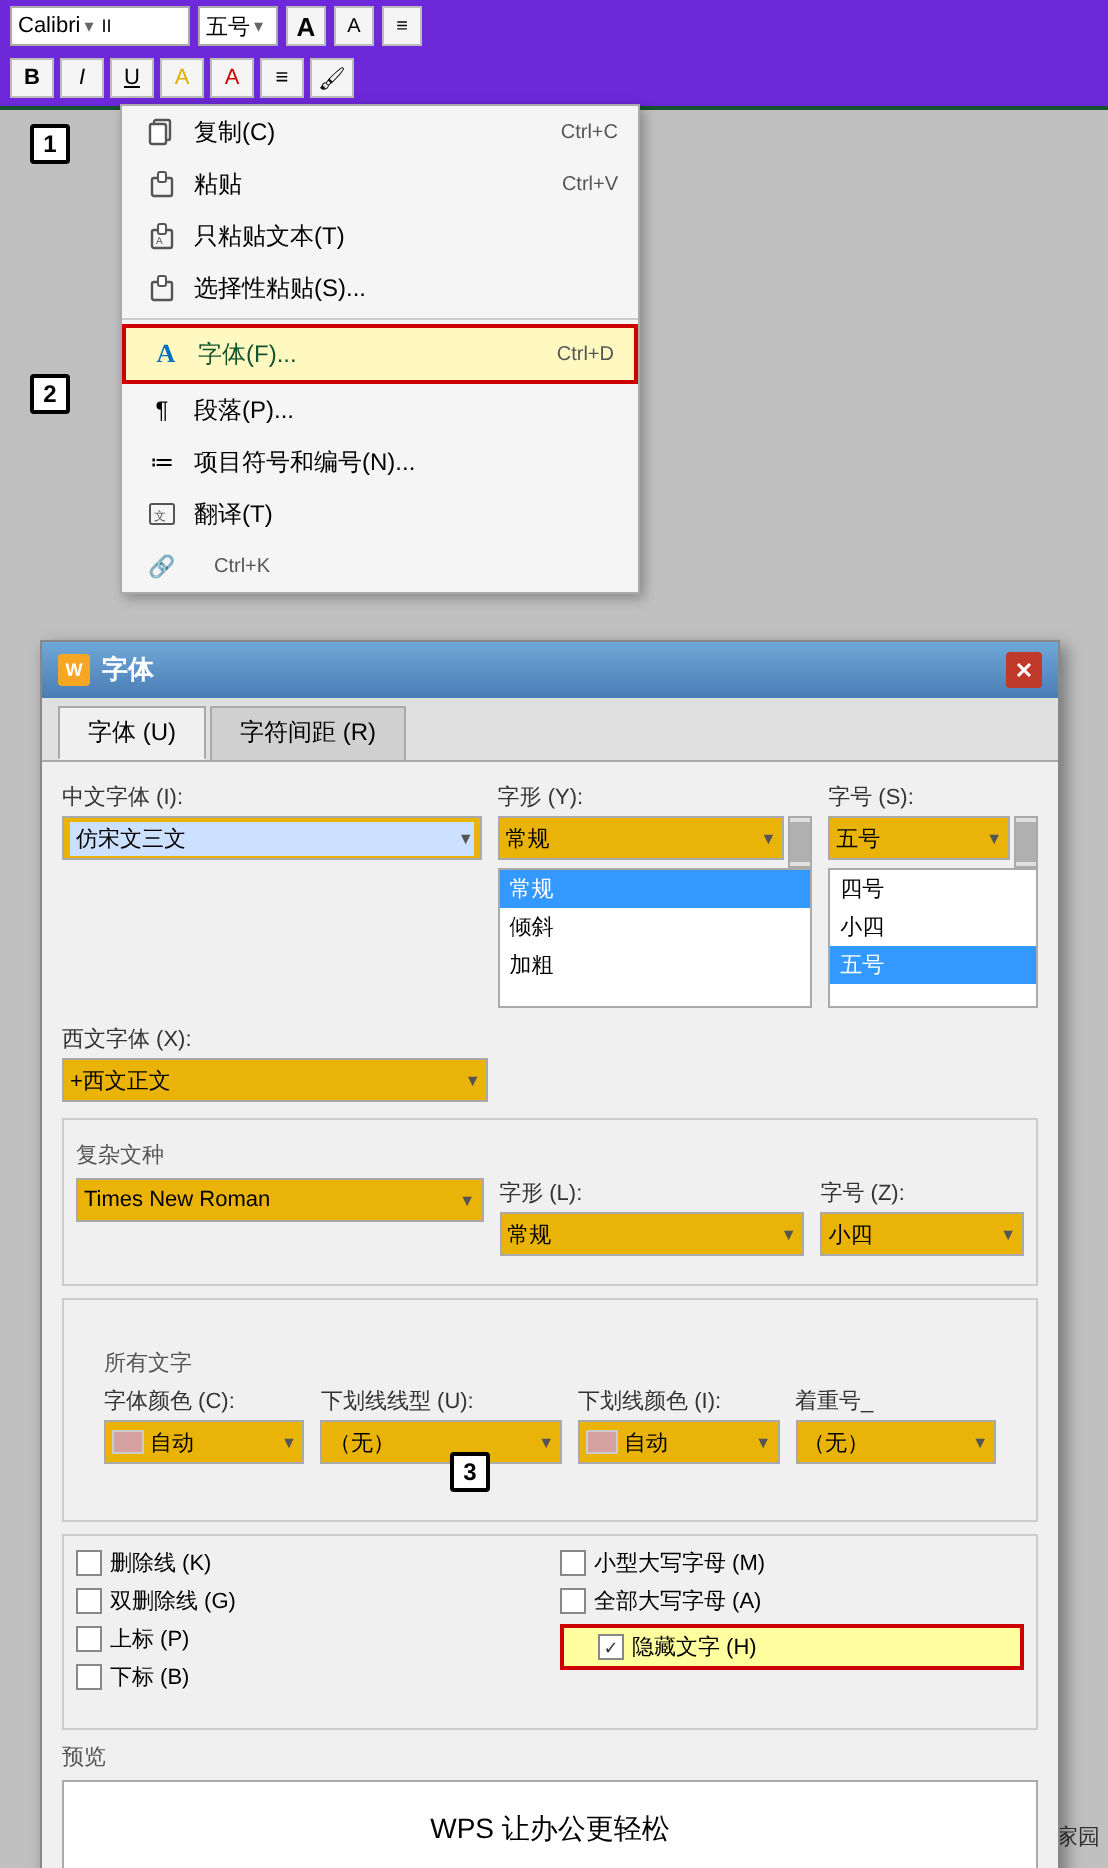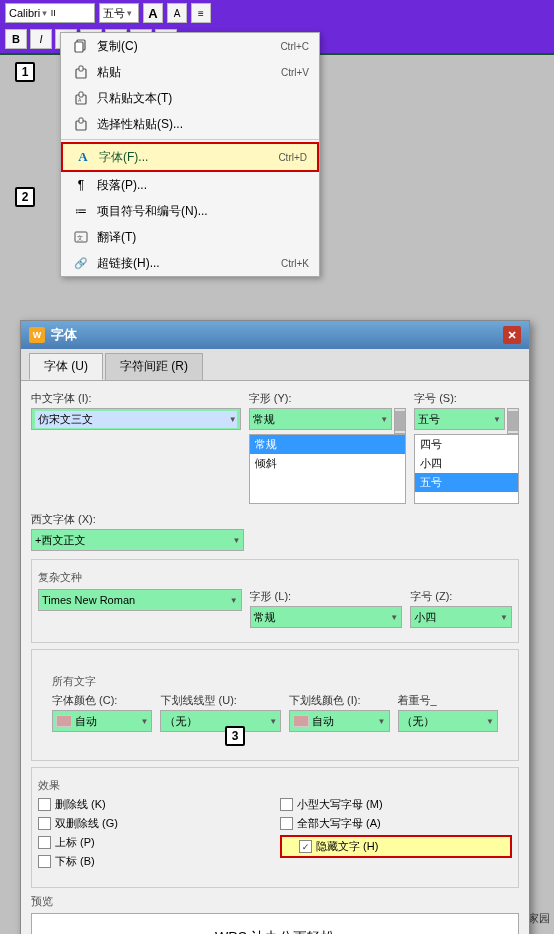--- a/index.html
+++ b/index.html
@@ -76,21 +76,21 @@
       display: flex;
       align-items: center;
       justify-content: center;
       font-size: 11px;
       cursor: pointer;
     }
 
     
     .context-menu {
       position: absolute;
-      top: 32px;
+      top: 52px;
       left: 60px;
       width: 260px;
       background: #f5f5f5;
       border: 1px solid #aaa;
       box-shadow: 2px 2px 6px rgba(0,0,0,0.3);
       z-index: 100;
     }
     .menu-item {
       display: flex;
       align-items: center;
@@ -223,21 +223,21 @@
       flex-direction: column;
     }
     .form-label {
       font-size: 11px;
       margin-bottom: 2px;
       color: #333;
     }
     .form-select {
       height: 22px;
       border: 1px solid #aaa;
-      background: #86efac;
+      background: #eab308;
       font-size: 11px;
       padding: 1px 3px;
       display: flex;
       align-items: center;
       position: relative;
     }
     .form-select .arrow {
       position: absolute;
       right: 3px;
       font-size: 8px;
@@ -493,21 +493,20 @@
           <rect x="1" y="2" width="12" height="10" rx="1" fill="none" stroke="#555" stroke-width="1"></rect>
           <text x="3" y="10" font-size="6" fill="#555">文</text>
         </svg>
     </div>
     <span class="label">翻译(T)</span>
     <span class="shortcut"></span>
   </div>
 
   <div class="menu-item">
     <div class="icon-area" style="font-size:11px;">🔗</div>
-    <span class="label">超链接(H)...</span>
     <span class="shortcut">Ctrl+K</span>
   </div>
 </div>
 
 <div class="step-badge annotation-2">
   <span>2</span>
 </div>
 
 <div class="font-dialog">
   <div class="dialog-titlebar">
@@ -538,20 +537,21 @@
             <span>常规</span>
             <span class="arrow">▼</span>
           </div>
           <div class="scrollbar-mini">
             <div class="scrollbar-thumb"></div>
           </div>
         </div>
         <div class="listbox">
           <div class="listbox-item selected">常规</div>
           <div class="listbox-item">倾斜</div>
+          <div class="listbox-item">加粗</div>
         </div>
       </div>
       <div class="form-group" style="flex:1">
         <div class="form-label">字号 (S):</div>
         <div style="display:flex;gap:2px">
           <div class="form-select" style="flex:1;position:relative">
             <span>五号</span>
             <span class="arrow">▼</span>
           </div>
           <div class="scrollbar-mini">
@@ -633,21 +633,20 @@
           <div class="form-label">着重号_</div>
           <div class="form-select" style="position:relative;width:100%">
             <span>（无）</span>
             <span class="arrow">▼</span>
           </div>
         </div>
       </div>
     </div>
 
     <div style="border:1px solid #ccc;padding:6px;margin-bottom:6px">
-      <div class="section-label">效果</div>
       <div class="effects-area">
         <div class="effects-col">
           <div class="checkbox-item">
             <div class="cb"></div>
             <span>删除线 (K)</span>
           </div>
           <div class="checkbox-item">
             <div class="cb"></div>
             <span>双删除线 (G)</span>
           </div>

